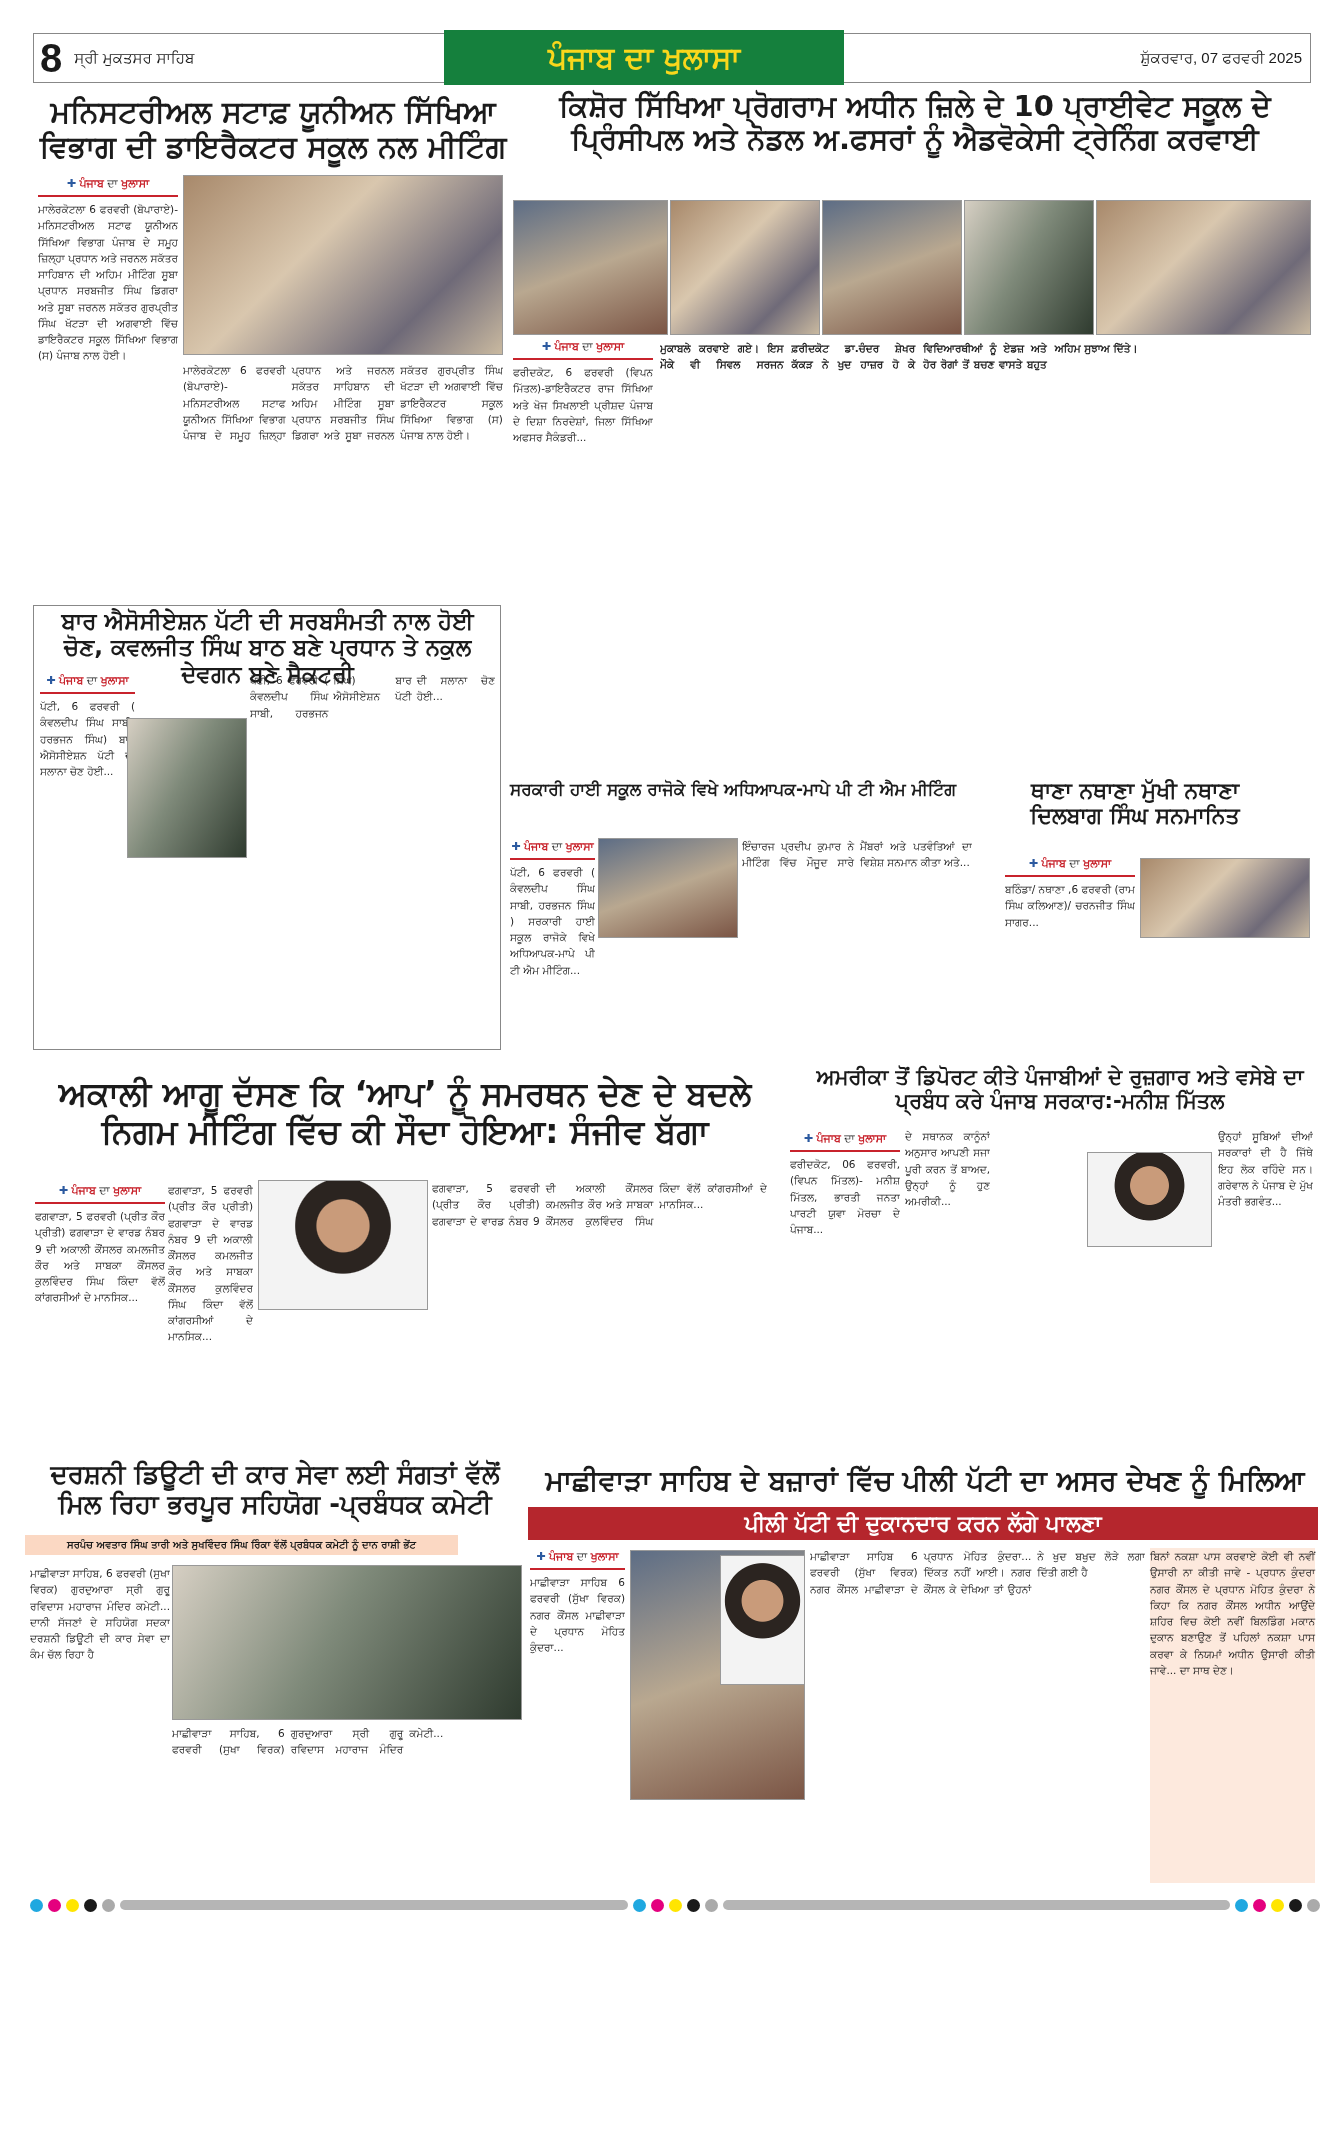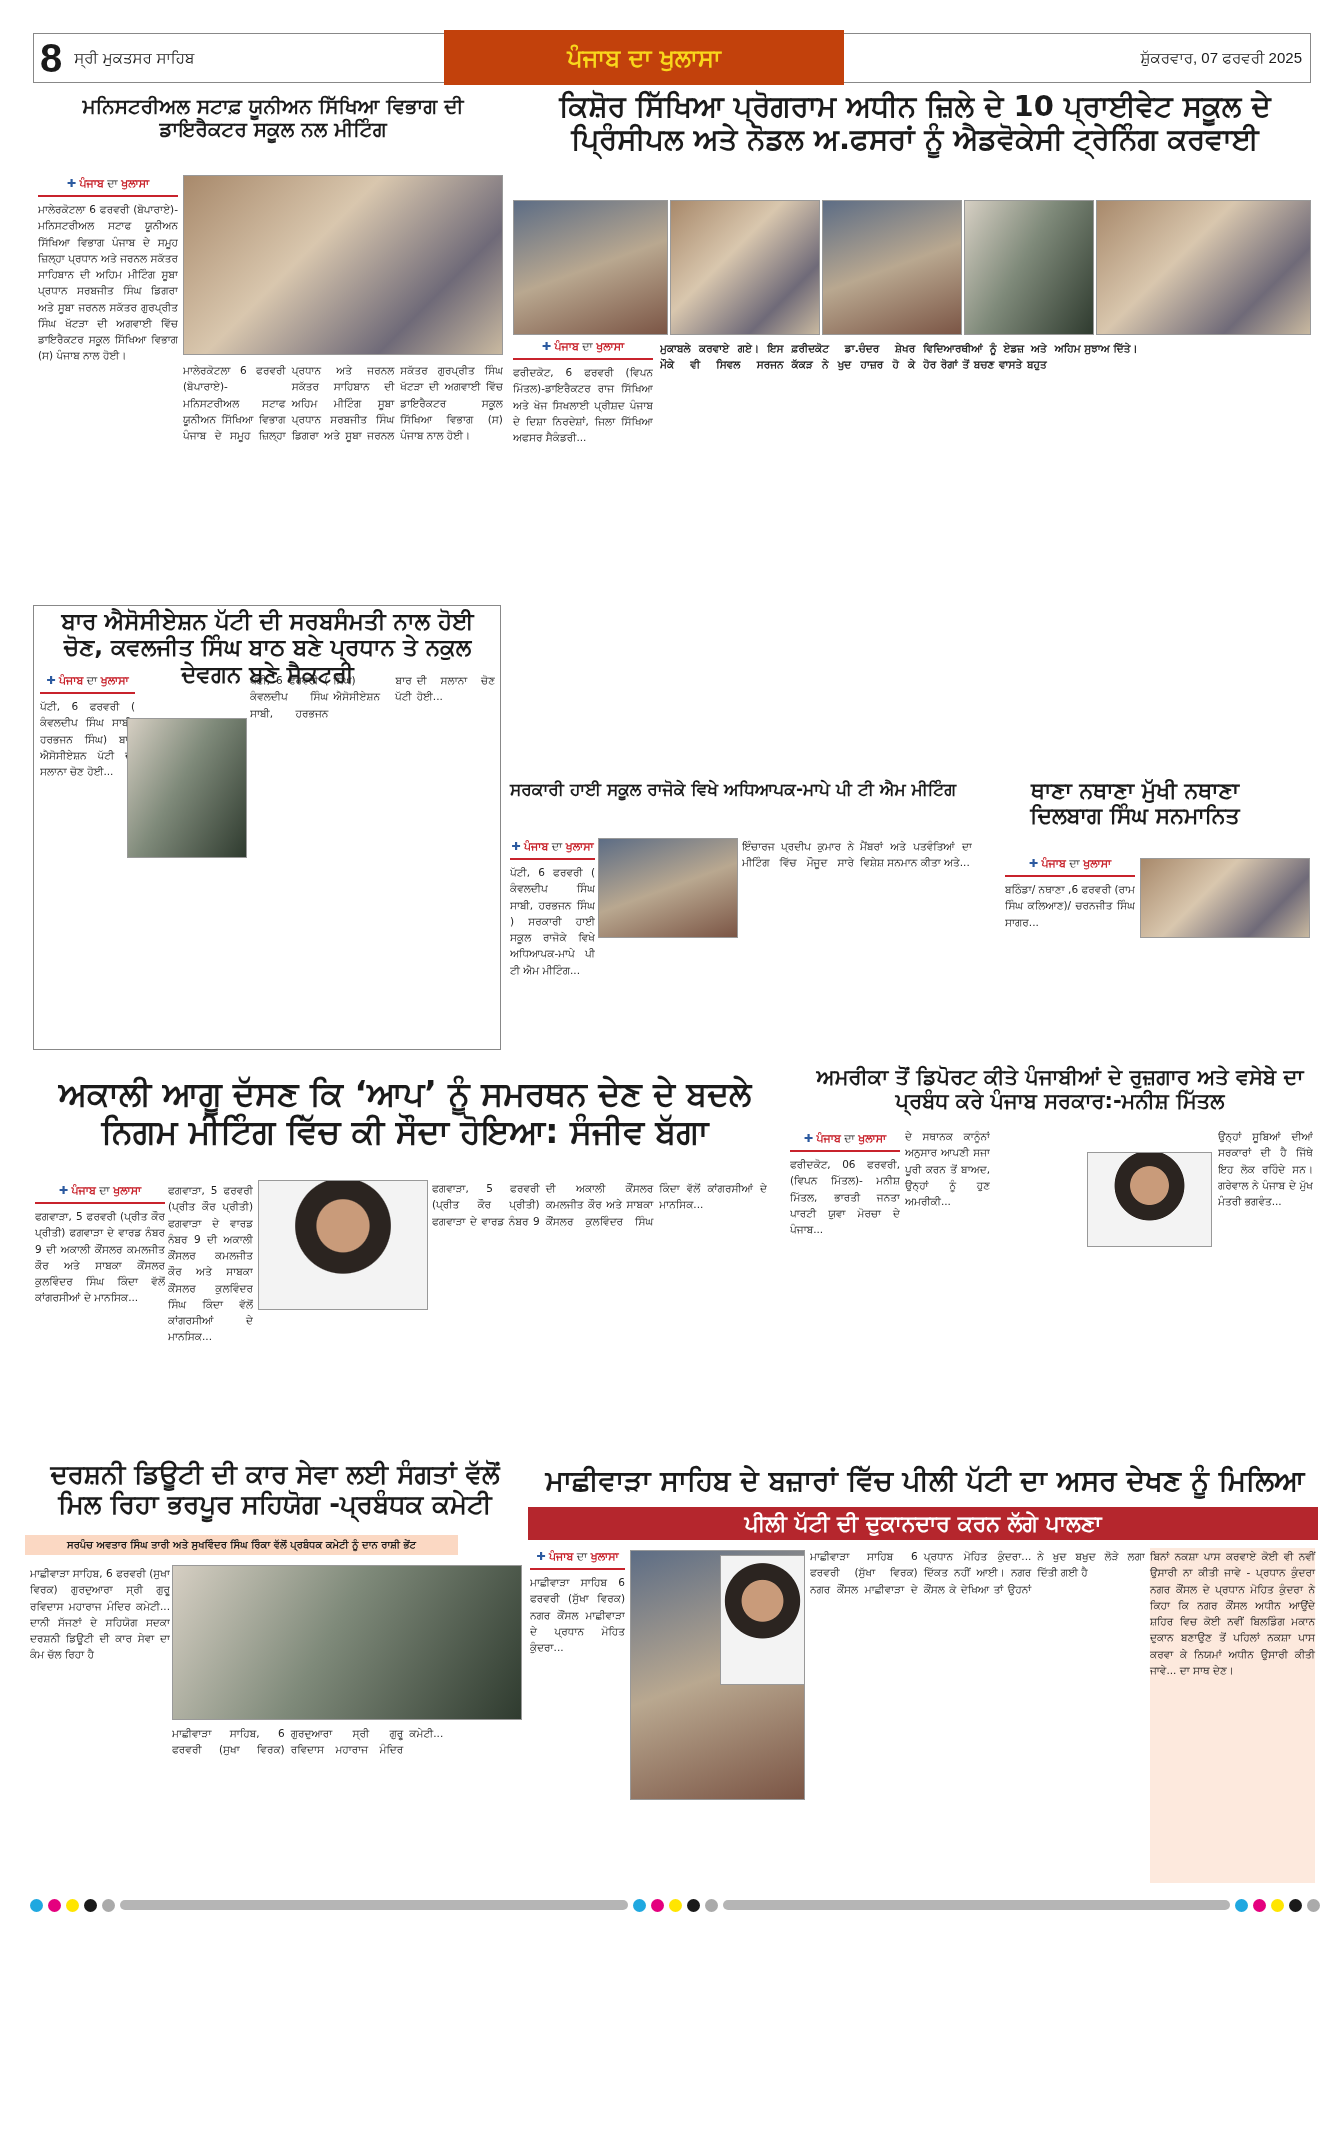--- a/index.html
+++ b/index.html
@@ -2,21 +2,21 @@
 <html><head>
 <meta charset="utf-8">
 <style>
   * { box-sizing: border-box; margin: 0; padding: 0; }
   html, body { width: 1344px; height: 2146px; background: #ffffff; overflow: hidden; }
   body { font-family: "DejaVu Sans", sans-serif; color: #1a1a1a; position: relative; }
 
   .masthead { position: absolute; left: 33px; top: 33px; width: 1278px; height: 50px; border: 1px solid #888; display: flex; align-items: center; }
   .page-no { font-family: "Liberation Sans", sans-serif; font-size: 40px; font-weight: bold; margin-left: 6px; line-height: 1; }
   .edition { font-size: 15px; margin-left: 12px; }
-  .brand { position: absolute; left: 410px; top: -4px; width: 400px; height: 55px; background: #c2410c; display: flex; align-items: center; justify-content: center; color: #f9d71c; font-size: 24px; font-weight: bold; }
+  .brand { position: absolute; left: 410px; top: -4px; width: 400px; height: 55px; background: #15803d; display: flex; align-items: center; justify-content: center; color: #f9d71c; font-size: 30px; font-weight: bold; }
   .date { position: absolute; right: 8px; font-size: 15px; font-family: "Liberation Sans", sans-serif; }
 
   .headline { position: absolute; text-align: center; font-weight: bold; color: #1b1b1b; line-height: 1.15; font-family: "DejaVu Sans", sans-serif; }
   .byline { font-size: 11px; text-align: center; padding-bottom: 3px; border-bottom: 2px solid #c8232c; margin-bottom: 4px; }
   .byline .p { color: #c8232c; font-weight: bold; }
   .byline .plus { color: #2c5aa0; }
   .col { position: absolute; font-size: 10.5px; line-height: 1.55; text-align: justify; color: #222; overflow: hidden; }
   .photo { position: absolute; background: linear-gradient(135deg, #a8896b 0%, #d9c7ae 40%, #6f6a78 75%, #c9b9a0 100%); border: 1px solid #999; }
   .photo.p2 { background: linear-gradient(160deg, #5d6d85 0%, #b9a890 50%, #7b5545 100%); }
   .photo.p3 { background: linear-gradient(120deg, #d6cfc3 0%, #7f8a7a 45%, #2f3b2f 100%); }
@@ -33,21 +33,21 @@
 </head>
 <body>
 
 <div class="masthead">
   <span class="page-no">8</span>
   <span class="edition">ਸ੍ਰੀ ਮੁਕਤਸਰ ਸਾਹਿਬ</span>
   <div class="brand">ਪੰਜਾਬ ਦਾ ਖੁਲਾਸਾ</div>
   <span class="date">ਸ਼ੁੱਕਰਵਾਰ, 07 ਫਰਵਰੀ 2025</span>
 </div>
 
-<div class="headline" style="left:38px;top:95px;width:470px;font-size:20px;">ਮਨਿਸਟਰੀਅਲ ਸਟਾਫ਼ ਯੂਨੀਅਨ ਸਿੱਖਿਆ ਵਿਭਾਗ ਦੀ ਡਾਇਰੈਕਟਰ ਸਕੂਲ ਨਲ ਮੀਟਿੰਗ</div>
+<div class="headline" style="left:38px;top:95px;width:470px;font-size:30px;">ਮਨਿਸਟਰੀਅਲ ਸਟਾਫ਼ ਯੂਨੀਅਨ ਸਿੱਖਿਆ ਵਿਭਾਗ ਦੀ ਡਾਇਰੈਕਟਰ ਸਕੂਲ ਨਲ ਮੀਟਿੰਗ</div>
 <div class="col" style="left:38px;top:175px;width:140px;height:420px;">
   <div class="byline"><span class="plus">✚ </span><span class="p">ਪੰਜਾਬ</span> <span>ਦਾ</span> <span class="p">ਖੁਲਾਸਾ</span></div>
   <span>ਮਾਲੇਰਕੋਟਲਾ 6 ਫਰਵਰੀ (ਬੋਪਾਰਾਏ)- ਮਨਿਸਟਰੀਅਲ ਸਟਾਫ ਯੂਨੀਅਨ ਸਿੱਖਿਆ ਵਿਭਾਗ ਪੰਜਾਬ ਦੇ ਸਮੂਹ ਜ਼ਿਲ੍ਹਾ ਪ੍ਰਧਾਨ ਅਤੇ ਜਰਨਲ ਸਕੱਤਰ ਸਾਹਿਬਾਨ ਦੀ ਅਹਿਮ ਮੀਟਿੰਗ ਸੂਬਾ ਪ੍ਰਧਾਨ ਸਰਬਜੀਤ ਸਿੰਘ ਡਿਗਰਾ ਅਤੇ ਸੂਬਾ ਜਰਨਲ ਸਕੱਤਰ ਗੁਰਪ੍ਰੀਤ ਸਿੰਘ ਖੱਟੜਾ ਦੀ ਅਗਵਾਈ ਵਿੱਚ ਡਾਇਰੈਕਟਰ ਸਕੂਲ ਸਿੱਖਿਆ ਵਿਭਾਗ (ਸ) ਪੰਜਾਬ ਨਾਲ ਹੋਈ।</span>
 </div>
 <div class="photo" style="left:183px;top:175px;width:320px;height:180px;"></div>
 <div class="col" style="left:183px;top:362px;width:320px;height:230px;column-count:3;column-gap:6px;">
   <span>ਮਾਲੇਰਕੋਟਲਾ 6 ਫਰਵਰੀ (ਬੋਪਾਰਾਏ)- ਮਨਿਸਟਰੀਅਲ ਸਟਾਫ ਯੂਨੀਅਨ ਸਿੱਖਿਆ ਵਿਭਾਗ ਪੰਜਾਬ ਦੇ ਸਮੂਹ ਜ਼ਿਲ੍ਹਾ ਪ੍ਰਧਾਨ ਅਤੇ ਜਰਨਲ ਸਕੱਤਰ ਸਾਹਿਬਾਨ ਦੀ ਅਹਿਮ ਮੀਟਿੰਗ ਸੂਬਾ ਪ੍ਰਧਾਨ ਸਰਬਜੀਤ ਸਿੰਘ ਡਿਗਰਾ ਅਤੇ ਸੂਬਾ ਜਰਨਲ ਸਕੱਤਰ ਗੁਰਪ੍ਰੀਤ ਸਿੰਘ ਖੱਟੜਾ ਦੀ ਅਗਵਾਈ ਵਿੱਚ ਡਾਇਰੈਕਟਰ ਸਕੂਲ ਸਿੱਖਿਆ ਵਿਭਾਗ (ਸ) ਪੰਜਾਬ ਨਾਲ ਹੋਈ।</span>
 </div>
 
 <div class="headline" style="left:515px;top:90px;width:800px;font-size:29px;">ਕਿਸ਼ੋਰ ਸਿੱਖਿਆ ਪ੍ਰੋਗਰਾਮ ਅਧੀਨ ਜ਼ਿਲੇ ਦੇ 10 ਪ੍ਰਾਈਵੇਟ ਸਕੂਲ ਦੇ ਪ੍ਰਿੰਸੀਪਲ ਅਤੇ ਨੋਡਲ ਅ.ਫਸਰਾਂ ਨੂੰ ਐਡਵੋਕੇਸੀ ਟ੍ਰੇਨਿੰਗ ਕਰਵਾਈ</div>

